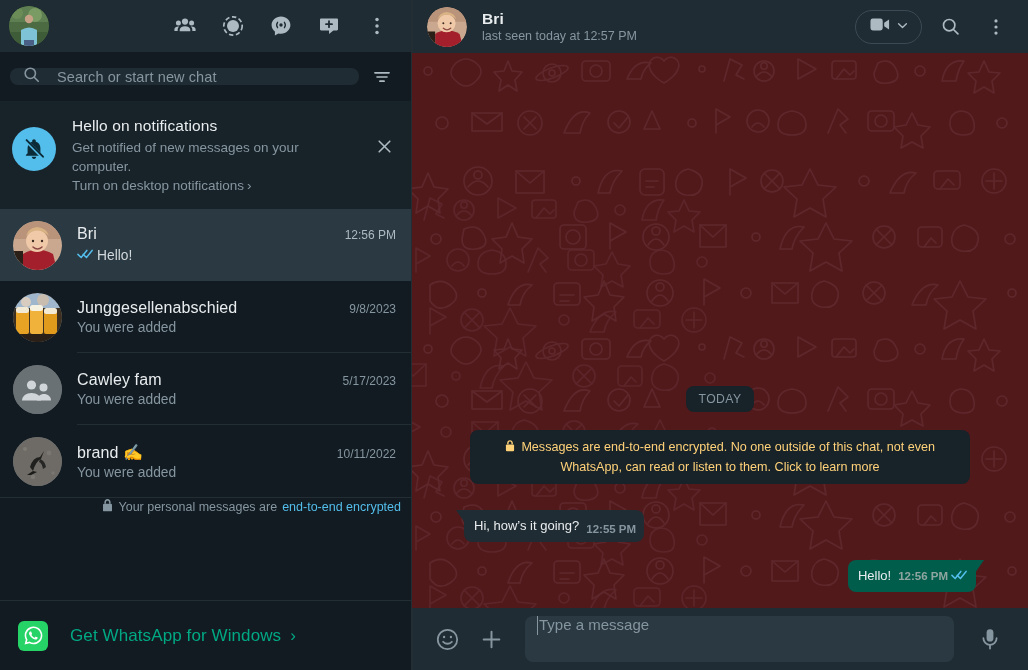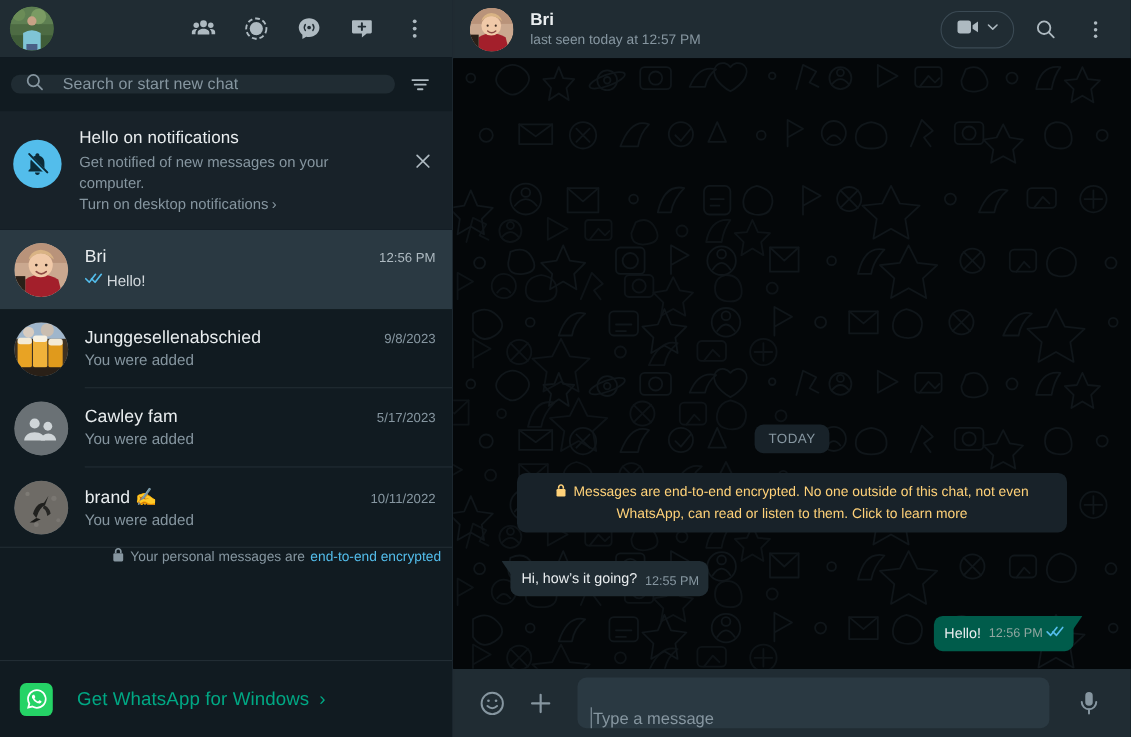--- a/index.html
+++ b/index.html
@@ -172,21 +172,21 @@
   }
   .hdr-btn {
     width: 36px; height: 36px; border-radius: 50%;
     display: flex; align-items: center; justify-content: center;
     cursor: pointer;
   }
 
   
   .messages {
     flex: 1; position: relative; overflow: hidden;
-    background-color: #000000;
+    background-color: #7f1d1d;
     display: flex; flex-direction: column;
     justify-content: flex-end;
     padding: 0 52px 12px;
   }
   .wallpaper {
     position: absolute; inset: 0;
     opacity: .38;
     pointer-events: none;
   }
   .msg-content { position: relative; z-index: 1; }
@@ -211,21 +211,21 @@
   .bubble {
     position: relative;
     max-width: 400px;
     border-radius: 8px;
     padding: 6px 8px 6px 10px;
     display: flex; align-items: flex-end; gap: 7px;
   }
   .bubble.in { background: #202c33; border-top-left-radius: 0; }
   .bubble.out { background: #005c4b; border-top-right-radius: 0; }
   .bubble-text { color: #e9edef; font-size: 13px; line-height: 20px; }
-  .bubble-meta { display: flex; align-items: center; gap: 3px; flex-shrink: 0; position: relative; bottom: 1px; }
+  .bubble-meta { display: flex; align-items: center; gap: 3px; flex-shrink: 0; position: relative; bottom: 1px; font-weight: bold; }
   .bubble-time { color: #8696a0; font-size: 11.5px; }
   .bubble.out .bubble-time { color: #8fa6a0; }
   .tail { position: absolute; top: 0; width: 9px; height: 13px; }
   .tail.in { left: -8px; }
   .tail.out { right: -8px; }
 
   
   .composer {
     height: 62px; min-height: 62px;
     background: #202c33;
@@ -234,21 +234,21 @@
     border-left: 1px solid #222d34;
   }
   .comp-btn {
     width: 40px; height: 40px; border-radius: 50%;
     display: flex; align-items: center; justify-content: center;
     cursor: pointer; flex-shrink: 0;
   }
   .comp-input {
     flex: 1; height: 46px; margin: 0 12px 0 10px;
     background: #2a3942; border-radius: 8px;
-    display: flex; align-items: flex-end;
+    display: flex; align-items: flex-start;
     padding: 0 12px; cursor: text;
     position: relative;
   }
   .caret {
     width: 1px; height: 19px; background: #8696a0;
     margin-right: 1px;
   }
   .comp-ph { color: #8696a0; font-size: 15px; }
 </style>
 </head>

